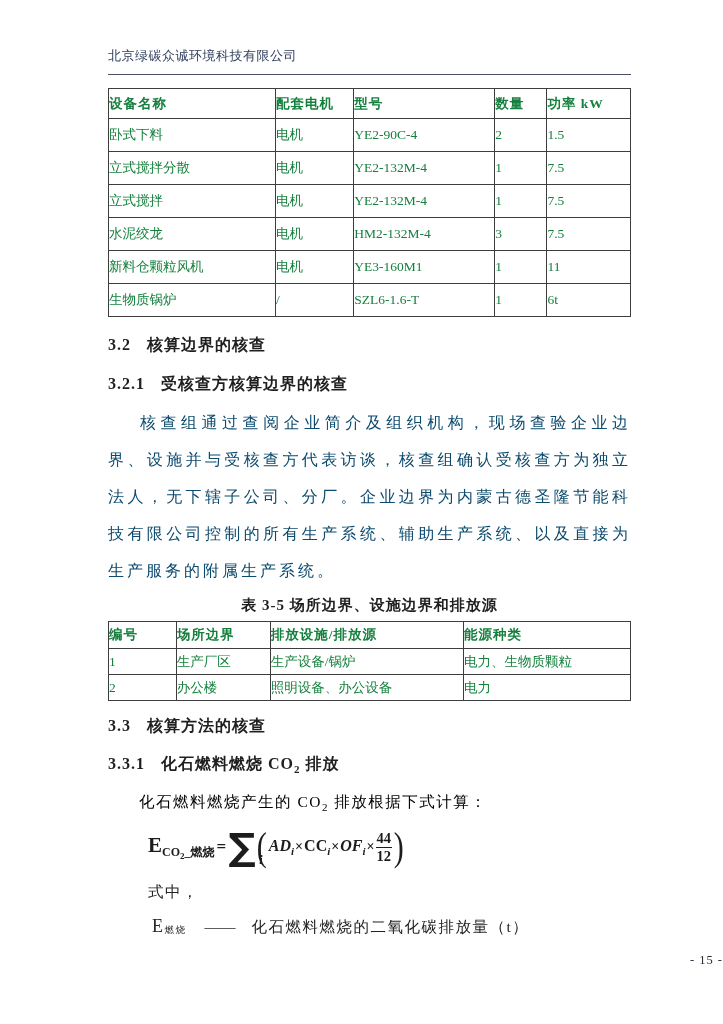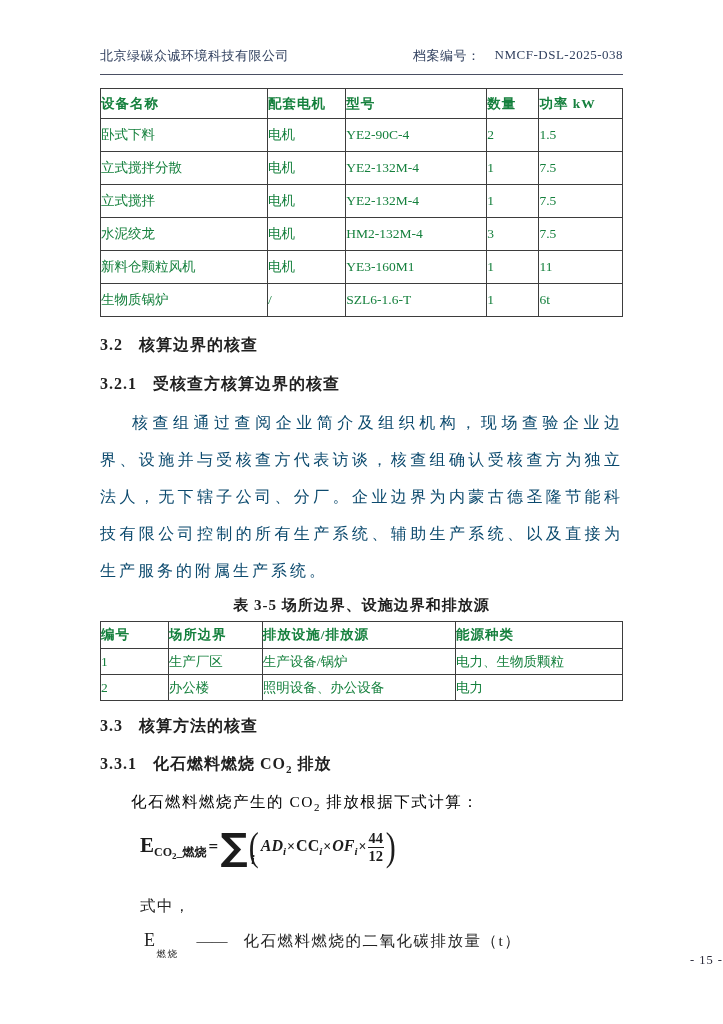--- a/index.html
+++ b/index.html
@@ -5,20 +5,21 @@
   * { margin:0; padding:0; box-sizing:border-box; }
   html,body { background:#e9e9e9; }
   .page {
     position:relative;
     width:723px; height:1024px;
     margin:0 auto;
     background:#ffffff;
     font-family:"Liberation Serif","DejaVu Serif",serif;
     color:#262626;
     overflow:hidden;
+    padding-left:8px;
   }
   .content { margin:0 100px; width:523px; }
 
   
   .doc-header {
     display:flex; justify-content:space-between; align-items:flex-end;
     padding-top:47px; padding-bottom:9px;
     border-bottom:1.5px solid #4a4f63;
     font-size:13px; color:#31405f; letter-spacing:0.5px;
   }
@@ -82,47 +83,43 @@
   .f-sum { font-size:38px; line-height:1; font-family:"DejaVu Sans",sans-serif; }
   .f-sumidx { position:absolute; right:-7px; bottom:-2px; font-size:12px; font-style:italic; font-weight:600; }
   .f-paren { font-size:40px; font-weight:400; line-height:1; transform:scaleX(0.75); }
   .f-var { font-size:16px; font-weight:600; }
   .it { font-style:italic; }
   .f-var sub { font-size:11px; font-style:italic; }
   .f-times { font-size:14px; padding:0 1px; }
   .f-frac { display:inline-flex; flex-direction:column; align-items:center; font-size:14.5px; line-height:1.15; }
   .f-den { border-top:1.3px solid #1c1c1c; padding:0 1px; }
 
-  .where-line { margin:21px 0 0 40px; font-size:15.5px; letter-spacing:1.5px; color:#242424; }
+  .where-line { margin:7px 0 0 40px; font-size:15.5px; letter-spacing:1.5px; color:#242424; }
   .def-line {
     margin:13px 0 0 44px;
     font-size:15.5px; letter-spacing:1.5px; color:#242424;
     display:flex; align-items:baseline; gap:4px;
   }
   .def-e { font-size:18px; }
-  .def-sub { font-size:9.5px; position:relative; top:11px; }
+  .def-sub { font-size:9.5px; position:relative; top:1px; }
   .def-dash { margin:0 12px 0 14px; letter-spacing:0; }
 
   .footer {
     position:absolute; bottom:56px; left:0; width:100%;
     text-align:right; font-size:12.5px; color:#2a2a3a; letter-spacing:1px;
   }
 </style>
 </head>
 <body>
 
 <div class="page">
   <div class="content">
 
     <div class="doc-header">
       <span>北京绿碳众诚环境科技有限公司</span>
-      <span class="right">
-        <span>档案编号：</span>
-        <span>NMCF-DSL-2025-038</span>
-      </span>
     </div>
 
     <table class="equip-table">
       <thead>
         <tr>
           <th class="c1">设备名称</th>
           <th class="c2">配套电机</th>
           <th class="c3">型号</th>
           <th class="c4">数量</th>
           <th class="c5">功率 kW</th>

